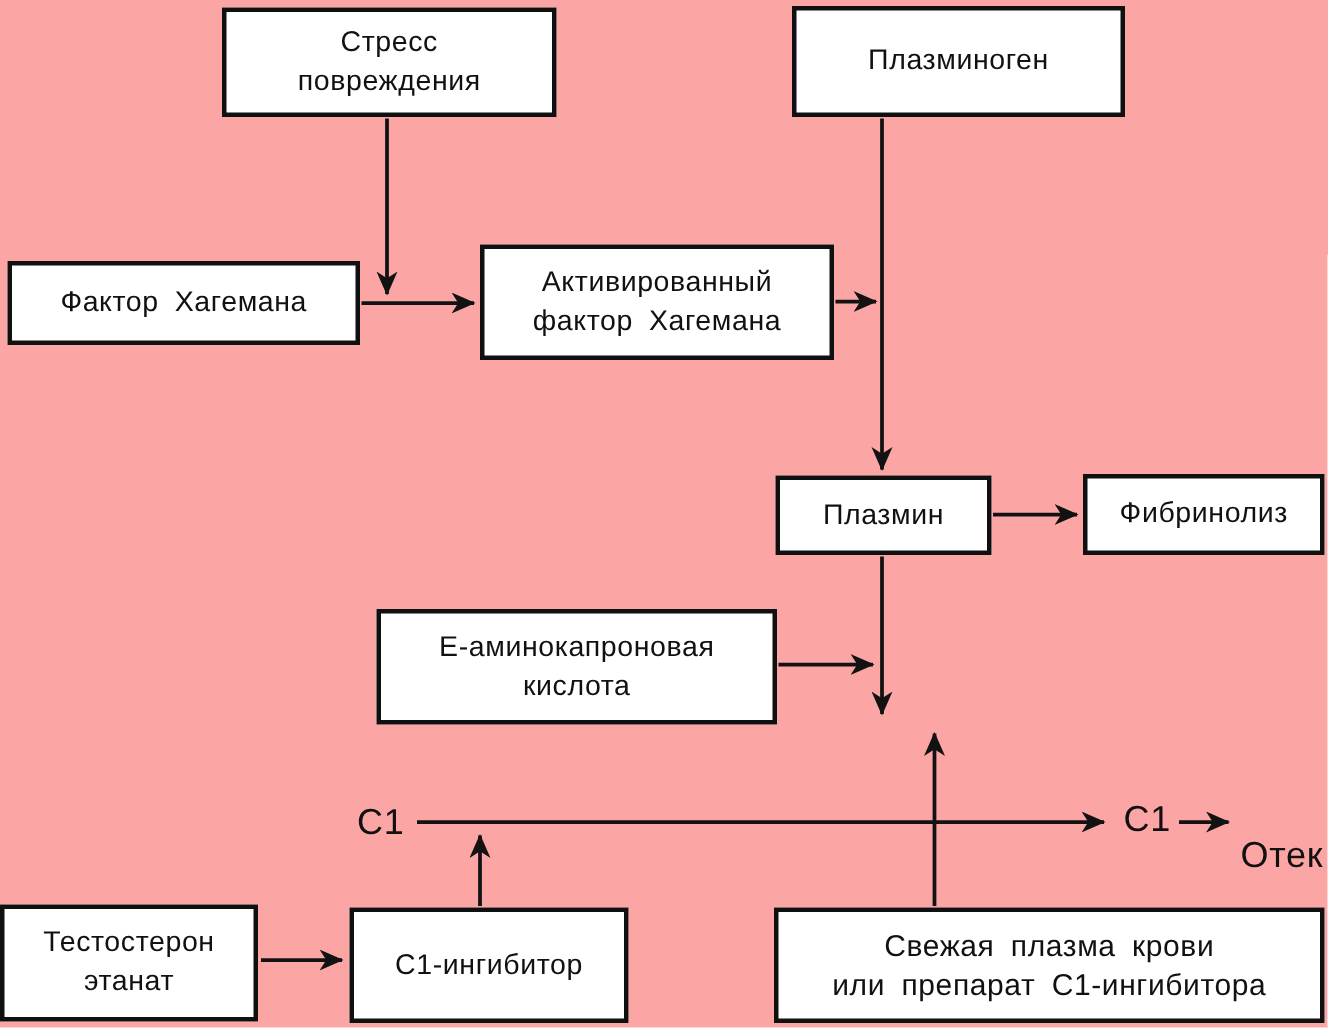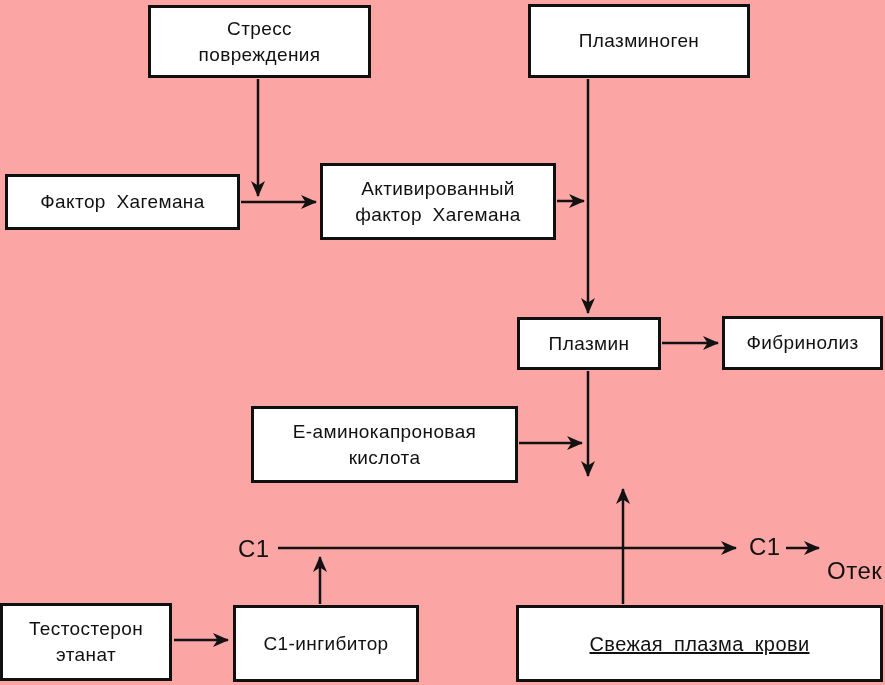--- a/index.html
+++ b/index.html
@@ -112,22 +112,23 @@
 
   <div class="node" style="left:251px; top:406px; width:267px; height:77px;">
     <span>Е-аминокапроновая</span>
     <span>кислота</span>
   </div>
 
   <div class="node" style="left:233px; top:605px; width:186px; height:77px;text-align:right;">
     <span>С1-ингибитор</span>
   </div>
 
-  <div class="node" style="left:516px; top:605px; width:367px; height:77px; font-size:20px;text-decoration:underline;">
+  <div class="node" style="left:516px; top:605px; width:367px; height:77px; font-size:20px;">
     <span>Свежая плазма крови</span>
+    <span>или препарат С1-ингибитора</span>
   </div>
 
   <span class="free-label" style="left:238px; top:537px;">С1</span>
 
   <span class="free-label" style="left:749px; top:535px;">С1</span>
 
   <span class="free-label" style="left:827px; top:535px;margin-top:24px;">Отек</span>
 
 </div>
 

